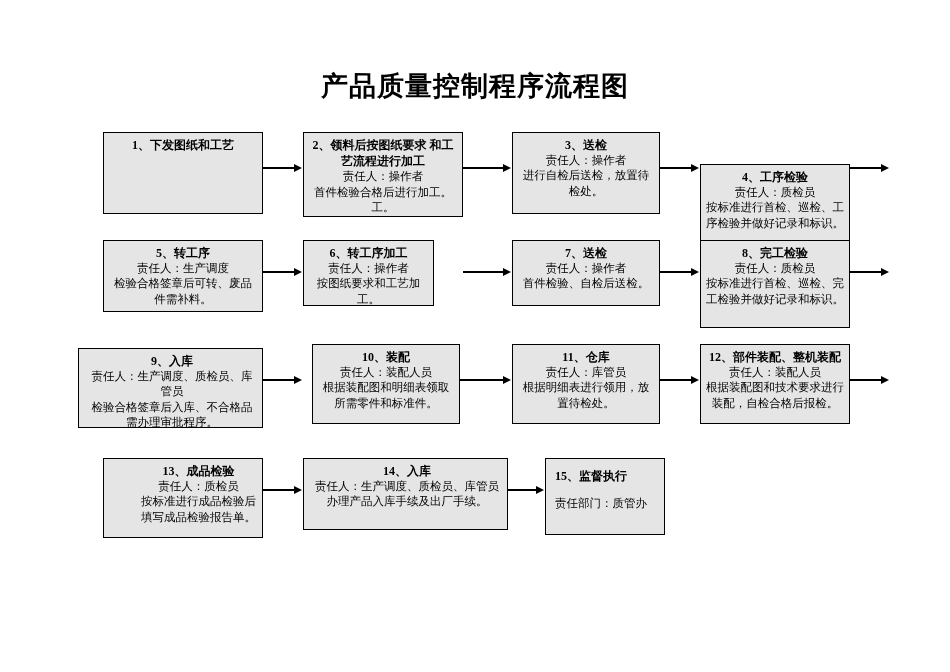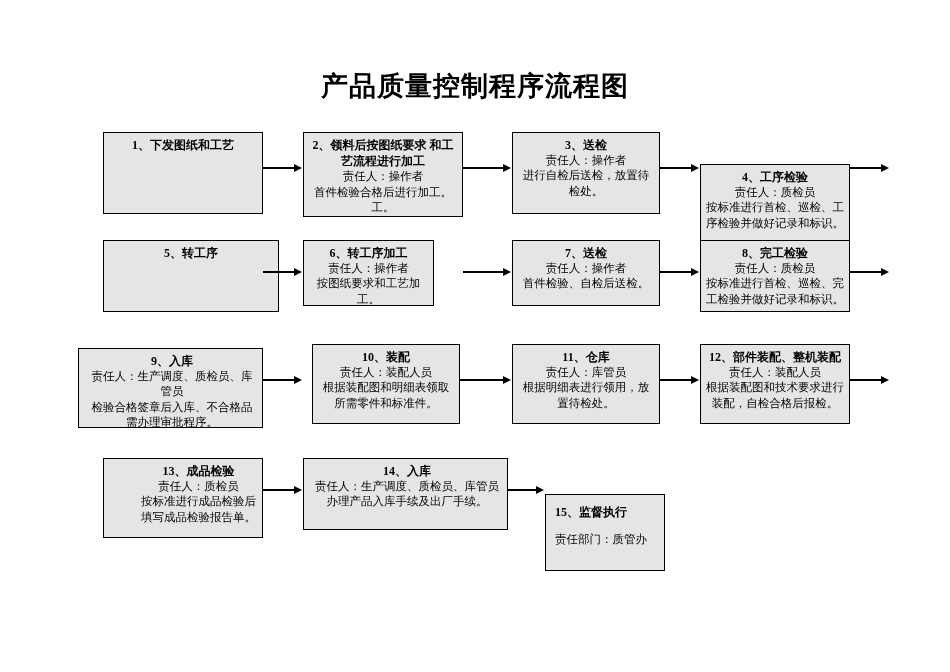--- a/index.html
+++ b/index.html
@@ -113,22 +113,24 @@
 
   <div class="node" style="left:700px; top:132px; width:150px; height:82px;margin-top:32px;">
     <span class="n-title">4、工序检验</span>
     <span class="n-body">责任人：质检员
 按标准进行首检、巡检、工序检验并做好记录和标识。</span>
   </div>
 
   <div class="conn" style="left:850px; top:167px; width:32px;"></div>
   <div class="arrowhead" style="left:881px; top:163.5px;"></div>
 
-  <div class="node" style="left:103px; top:240px; width:176px; height:72px;">
+  <div class="node" style="left:103px; top:240px; width:160px; height:72px;">
     <span class="n-title">5、转工序</span>
+    <span class="n-body">责任人：生产调度
+检验合格签章后可转、废品件需补料。</span>
   </div>
 
   <div class="conn" style="left:263px; top:271px; width:32px;"></div>
   <div class="arrowhead" style="left:294px; top:267.5px;"></div>
 
   <div class="node" style="left:303px; top:240px; width:131px; height:66px;">
     <span class="n-title">6、转工序加工</span>
     <span class="n-body">责任人：操作者
 按图纸要求和工艺加工。</span>
   </div>
@@ -138,21 +140,21 @@
 
   <div class="node" style="left:512px; top:240px; width:148px; height:66px;">
     <span class="n-title">7、送检</span>
     <span class="n-body">责任人：操作者
 首件检验、自检后送检。</span>
   </div>
 
   <div class="conn" style="left:660px; top:271px; width:32px;"></div>
   <div class="arrowhead" style="left:691px; top:267.5px;"></div>
 
-  <div class="node" style="left:700px; top:240px; width:150px; height:72px;">
+  <div class="node" style="left:700px; top:240px; width:150px; height:88px;">
     <span class="n-title">8、完工检验</span>
     <span class="n-body">责任人：质检员
 按标准进行首检、巡检、完工检验并做好记录和标识。</span>
   </div>
 
   <div class="conn" style="left:850px; top:271px; width:32px;"></div>
   <div class="arrowhead" style="left:881px; top:267.5px;"></div>
 
   <div class="node" style="left:78px; top:348px; width:185px; height:80px;padding-left:8px;">
     <span class="n-title">9、入库</span>
@@ -201,18 +203,18 @@
 
   <div class="node" style="left:303px; top:458px; width:205px; height:72px;padding-left:8px;">
     <span class="n-title">14、入库</span>
     <span class="n-body">责任人：生产调度、质检员、库管员
 办理产品入库手续及出厂手续。</span>
   </div>
 
   <div class="conn" style="left:508px; top:489px; width:29px;"></div>
   <div class="arrowhead" style="left:536px; top:485.5px;"></div>
 
-  <div class="node left-align" style="left:545px; top:458px; width:120px; height:77px;margin-top:36px;">
+  <div class="node left-align" style="left:545px; top:458px; width:120px; height:77px;">
     <span class="n-title">15、监督执行</span>
     <span class="n-body">责任部门：质管办</span>
   </div>
 
 </div>
 
 </body></html>

